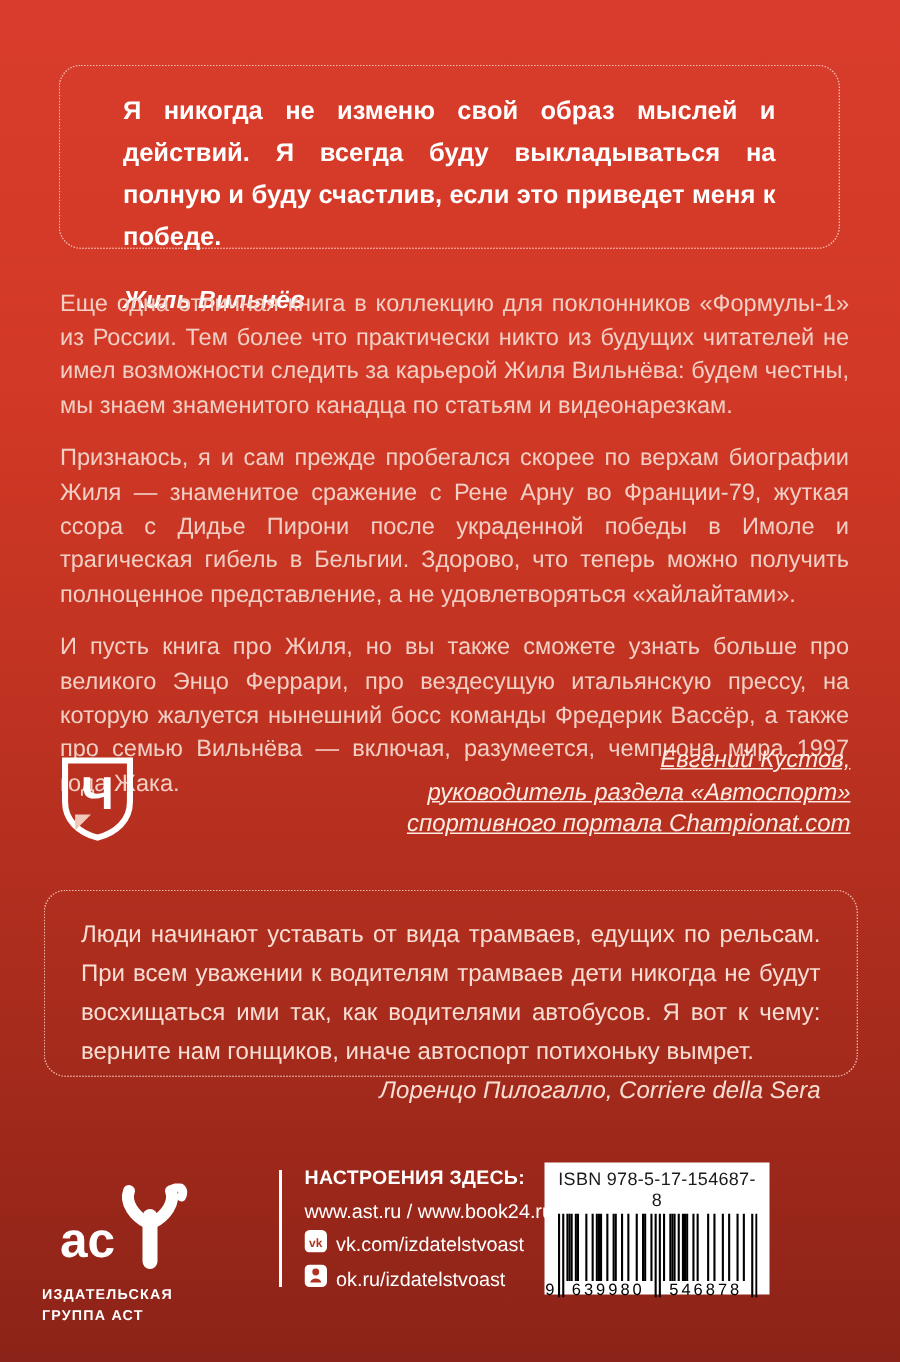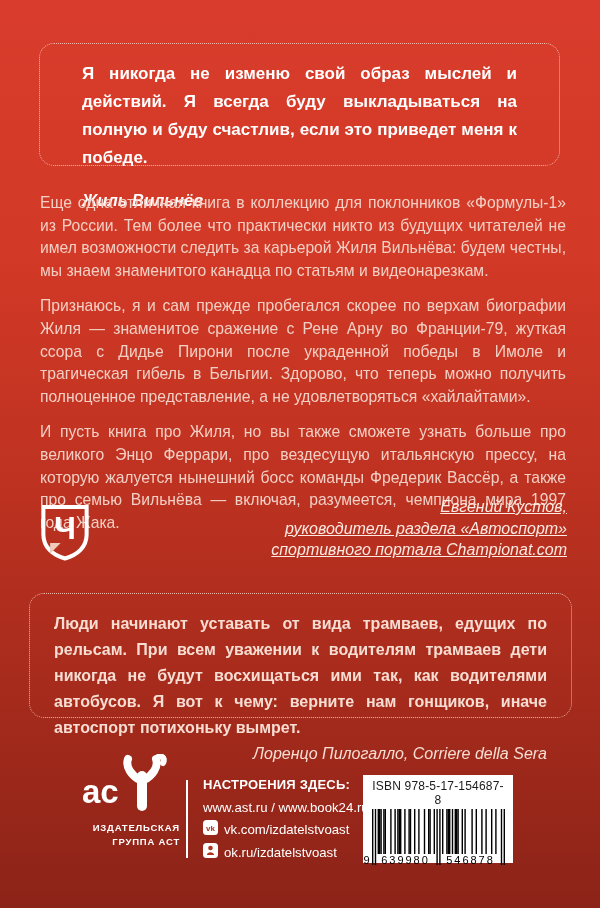--- a/index.html
+++ b/index.html
@@ -7,33 +7,33 @@
     position:relative;width:600px;height:908px;overflow:hidden;margin:0 auto;
     background:linear-gradient(180deg,#d93c2c 0%,#d23926 28%,#bf3221 52%,#a62b1c 76%,#8c2318 100%);
     font-family:"Liberation Sans",sans-serif;
   }
   
   .qbox{position:absolute;box-sizing:border-box;border:1px dotted rgba(255,222,210,.78);border-radius:15px;}
   .qbox--top{left:39px;top:43px;width:521px;height:123px;padding:16px 42px 0;}
   .qtext-top{color:#ffffff;font-size:17px;font-weight:700;line-height:28px;text-align:justify;}
   .qauthor-top{color:#ffffff;font-size:16.5px;font-weight:700;font-style:italic;margin-top:19px;}
   .qbox--bottom{left:29px;top:593px;width:543px;height:125px;padding:17px 24px 0;}
-  .qtext-bottom{color:#f8ddd3;font-size:16px;line-height:26px;text-align:justify;font-weight:bold;}
+  .qtext-bottom{color:#f8ddd3;font-size:16px;line-height:26px;text-align:justify;}
   .qauthor-bottom{color:#f8ddd3;font-size:16px;font-style:italic;text-align:right;margin-top:4px;}
   
   .desc{position:absolute;left:40px;top:192px;width:526px;}
   .desc p{margin:0 0 13px;color:#f2cfc4;font-size:15.7px;line-height:22.6px;text-align:justify;}
   
   .reviewer{position:absolute;left:40px;top:496px;width:527px;display:flex;justify-content:space-between;align-items:flex-start;}
   .champ{display:flex;align-items:center;gap:9px;margin-top:7px;}
   .champ-word{font-size:29px;font-weight:800;color:#ffffff;letter-spacing:.5px;line-height:1;}
   .champ-site{font-size:12.5px;color:#f4d9cf;letter-spacing:3.1px;margin-top:4px;white-space:nowrap;}
   .credit{text-align:right;font-style:italic;color:#fce9e1;font-size:16px;line-height:21.5px;text-decoration:underline;}
   
-  .ast{position:absolute;left:28px;top:754px;width:152px;text-align:right;color:#ffffff;}
+  .ast{position:absolute;left:28px;top:789px;width:152px;text-align:left;color:#ffffff;}
   .ast-caption{font-size:9.5px;font-weight:700;letter-spacing:.8px;line-height:1.5;margin-top:1px;}
   .fdivider{position:absolute;left:186px;top:780px;width:2px;height:78px;background:#ffffff;}
   .promo{position:absolute;left:203px;top:777px;color:#ffffff;width:165px;}
   .promo-h{font-size:13px;font-weight:800;line-height:16px;letter-spacing:.2px;}
   .promo-sites{font-size:13.2px;font-weight:500;margin-top:7px;white-space:nowrap;}
   .soc{display:flex;align-items:center;gap:6px;margin-top:5px;font-size:13.2px;font-weight:500;white-space:nowrap;}
   
   .bcbox{position:absolute;left:363px;top:775px;width:150px;height:88px;background:#ffffff;box-sizing:border-box;padding:4px 8px 0;}
   .isbn{font-size:12px;color:#1a1a1a;text-align:center;letter-spacing:.2px;font-weight:400;}
   .bcinner{position:relative;width:133px;margin:2px auto 0;}

